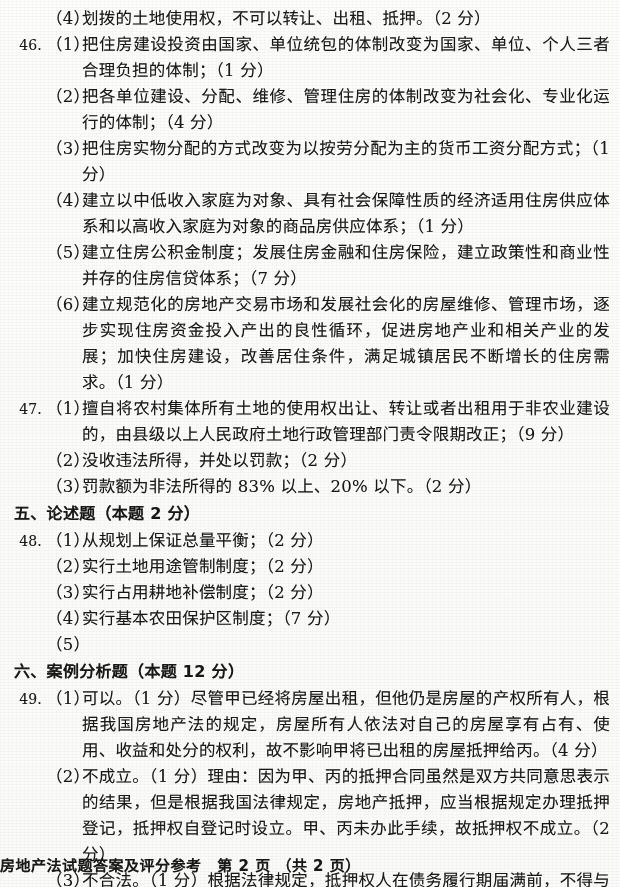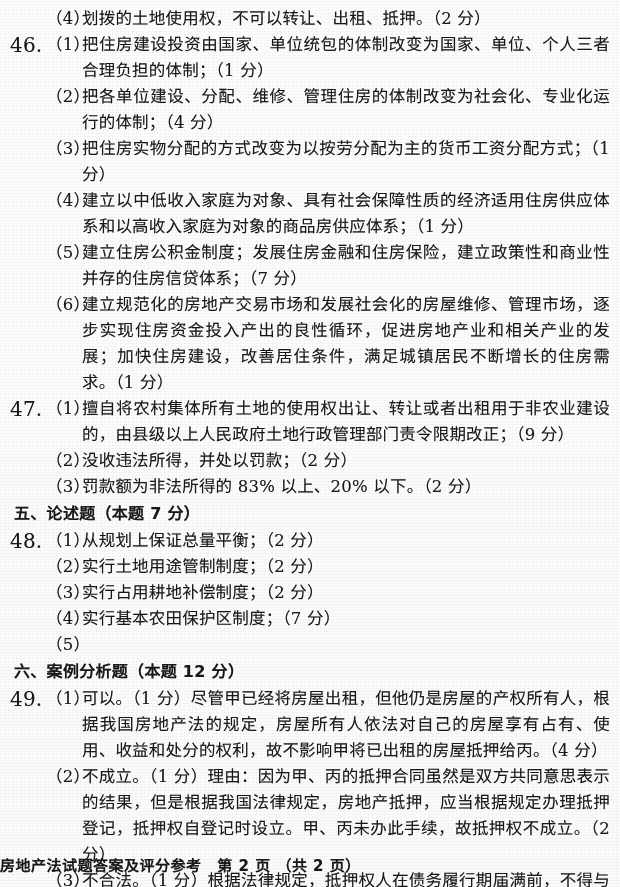--- a/index.html
+++ b/index.html
@@ -45,21 +45,21 @@
     align-items: flex-start;
     line-height: 26px;
     font-size: 16.5px;
     letter-spacing: .2px;
   }
   .qnum {
     flex: 0 0 auto;
     width: 32px;
     text-align: right;
     padding-right: 4px;
-    font-size: 20px;
+    font-size: 14px;
     white-space: nowrap;
   }
   .marker {
     flex: 0 0 auto;
     width: 36px;
     text-align: left;
     white-space: nowrap;
   }
   .body-text {
     flex: 1 1 auto;
@@ -148,21 +148,21 @@
       <div class="row">
         <div class="qnum"></div>
         <div class="marker">（2）</div>
         <div class="body-text">没收违法所得，并处以罚款；（2 分）</div>
       </div>
       <div class="row">
         <div class="qnum"></div>
         <div class="marker">（3）</div>
         <div class="body-text">罚款额为非法所得的 83% 以上、20% 以下。（2 分）</div>
       </div>
-      <div class="section-head">五、论述题（本题 7 分）</div>
+      <div class="section-head">五、论述题（本题 2 分）</div>
       <div class="row">
         <div class="qnum">48.</div>
         <div class="marker">（1）</div>
         <div class="body-text">从规划上保证总量平衡；（2 分）</div>
       </div>
       <div class="row">
         <div class="qnum"></div>
         <div class="marker">（2）</div>
         <div class="body-text">实行土地用途管制制度；（2 分）</div>
       </div>

